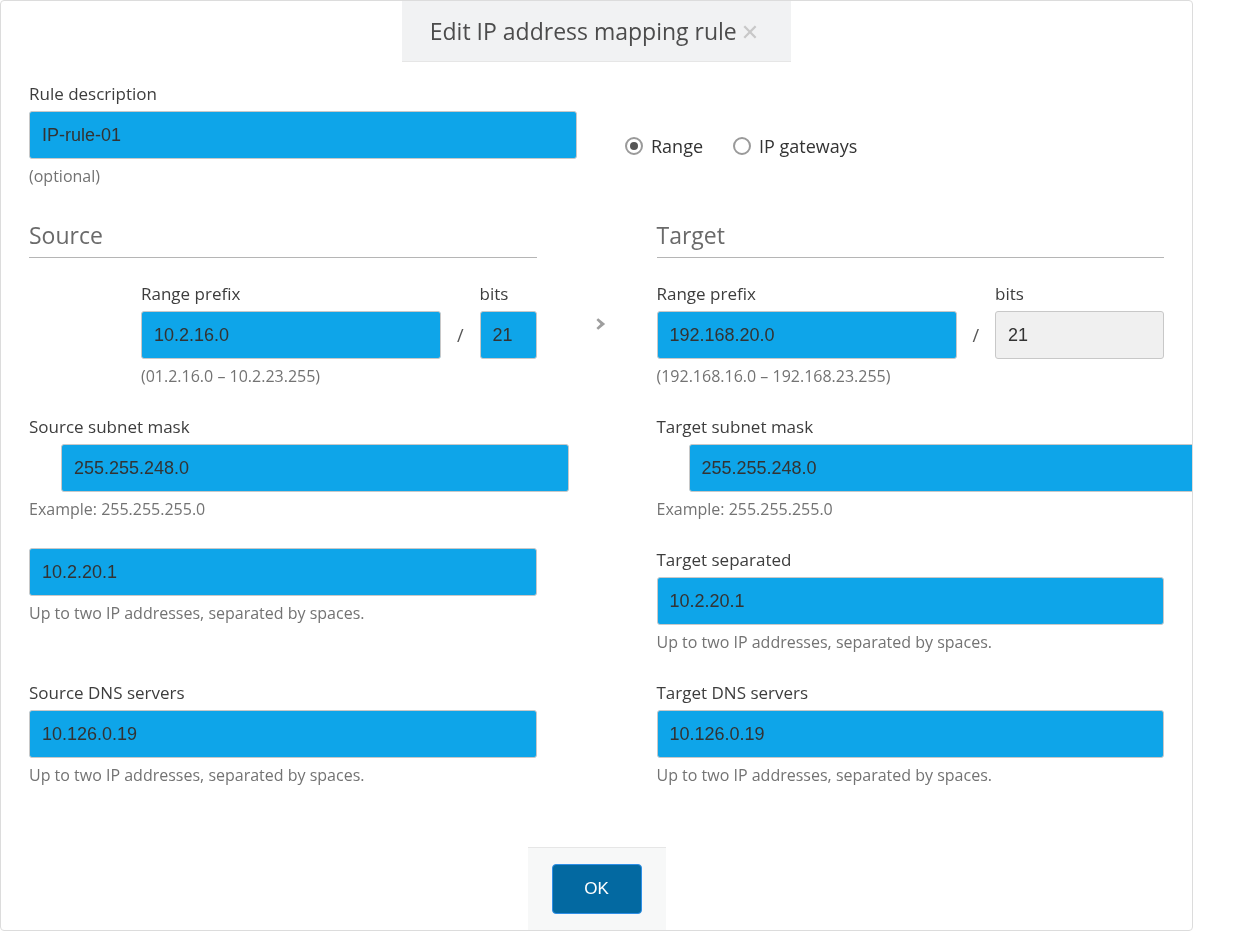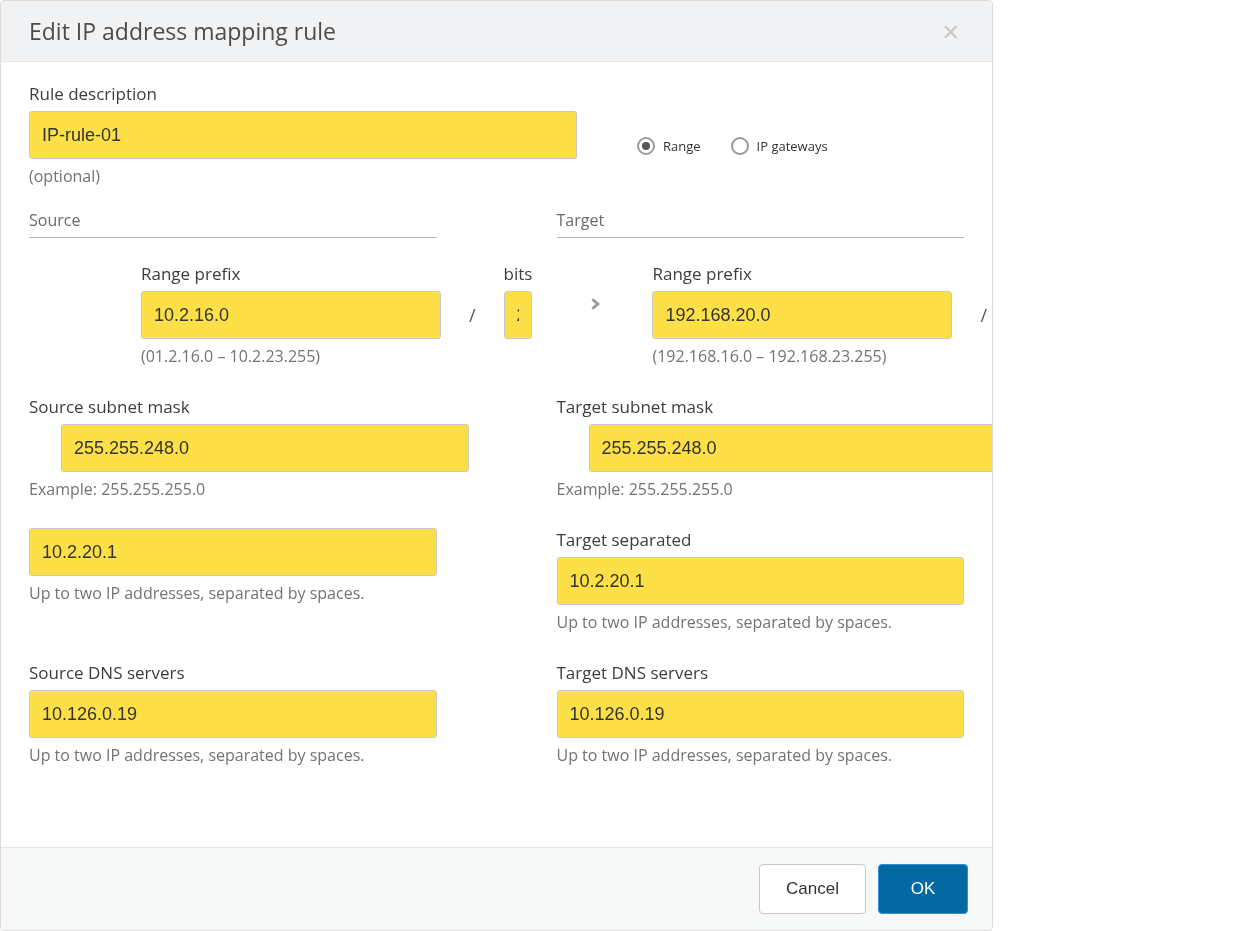--- a/index.html
+++ b/index.html
@@ -5,28 +5,29 @@
   * { box-sizing: border-box; }
   html, body {
     margin: 0; padding: 0;
     width: 1249px; height: 931px;
     font-family: "Open Sans", "Segoe UI", "Helvetica Neue", Arial, sans-serif;
     font-size: 15px;
     color: #333;
     background: #fff;
   }
   .dialog {
-    width: 993px;
+    width: 1193px;
     height: 931px;
     border: 1px solid #dcdcdc;
     border-radius: 4px;
     display: flex;
     flex-direction: column;
     background: #fff;
     overflow: hidden;
+    align-items: center;
   }
   .dialog-header {
     background: #f1f2f3;
     border-bottom: 1px solid #e6e6e6;
     padding: 14px 28px 14px 28px;
     display: flex;
     justify-content: space-between;
     align-items: center;
   }
   .dialog-title {
@@ -83,45 +84,45 @@
     margin-top: 6px;
   }
   input[type=text] {
     width: 100%;
     height: 48px;
     padding: 8px 12px;
     font-size: 18px;
     color: #333;
     border: 1px solid #c8c8c8;
     border-radius: 3px;
-    background: #fde047;
+    background: #0ea5e9;
   }
   input[type=text][readonly] {
     background: #f0f0f0;
   }
   .top-row {
     display: flex;
-    gap: 60px;
-    margin-bottom: 22px;
+    gap: 48px;
+    margin-bottom: 32px;
   }
   .top-left { flex: 0 0 548px; }
   .top-right { flex: 1; display: flex; align-items: center; padding-top: 22px; }
   .radio-group { display: flex; gap: 30px; align-items: center; }
   .radio-item { display: flex; align-items: center; gap: 8px; cursor: pointer; }
   .radio-outer {
     width: 18px; height: 18px; border-radius: 50%;
     border: 2px solid #9a9a9a;
     display: flex; align-items: center; justify-content: center;
   }
   .radio-outer.checked::after {
     content: ""; width: 8px; height: 8px; border-radius:50%; background:#555;
   }
-  .radio-label { font-size: 13px; color:#333; }
+  .radio-label { font-size: 18px; color:#333; }
   .section-title {
-    font-size: 16px;
+    font-size: 23px;
     color: #6a6a6a;
     font-weight: 400;
     padding-bottom: 6px;
     border-bottom: 1px solid #b5b5b5;
   }
   .columns {
     display: grid;
     grid-template-columns: 1fr 60px 1fr;
     gap: 0 30px;
     align-items: start;
@@ -129,21 +130,21 @@
   .col  { }
   .arrow-col {
     display: flex;
     align-items: center;
     justify-content: center;
   }
   .arrow-icon { color:#9e9e9e; }
   .range-row {
     display: flex;
     align-items: flex-end;
-    gap: 22px;
+    gap: 10px;
   }
   .slash { font-size:18px; color:#555; padding: 0 6px 12px 6px; }
   .field-block { margin-top: 28px; }
   .range-indent { margin-left: 112px; } 
   .range-indent-target { margin-left: 0px; }
   .w-prefix { flex: 0 0 300px; }
   .w-bits { width: 94px; }
   .mask-input { width: 304px; margin-left: 32px; }
   .range-block { margin-top: 24px; position: relative; }
 </style>
@@ -277,16 +278,15 @@
           <label class="field-label">Target DNS servers</label>
           <input type="text" value="10.126.0.19" style="">
           <div class="hint">Up to two IP addresses, separated by spaces.</div>
         </div>
       </div>
     </div>
 
   </div>
 
   <div class="dialog-footer">
-    <button class="btn">Cancel</button>
     <button class="btn btn-primary">OK</button>
   </div>
 </div>
 
 </body></html>

